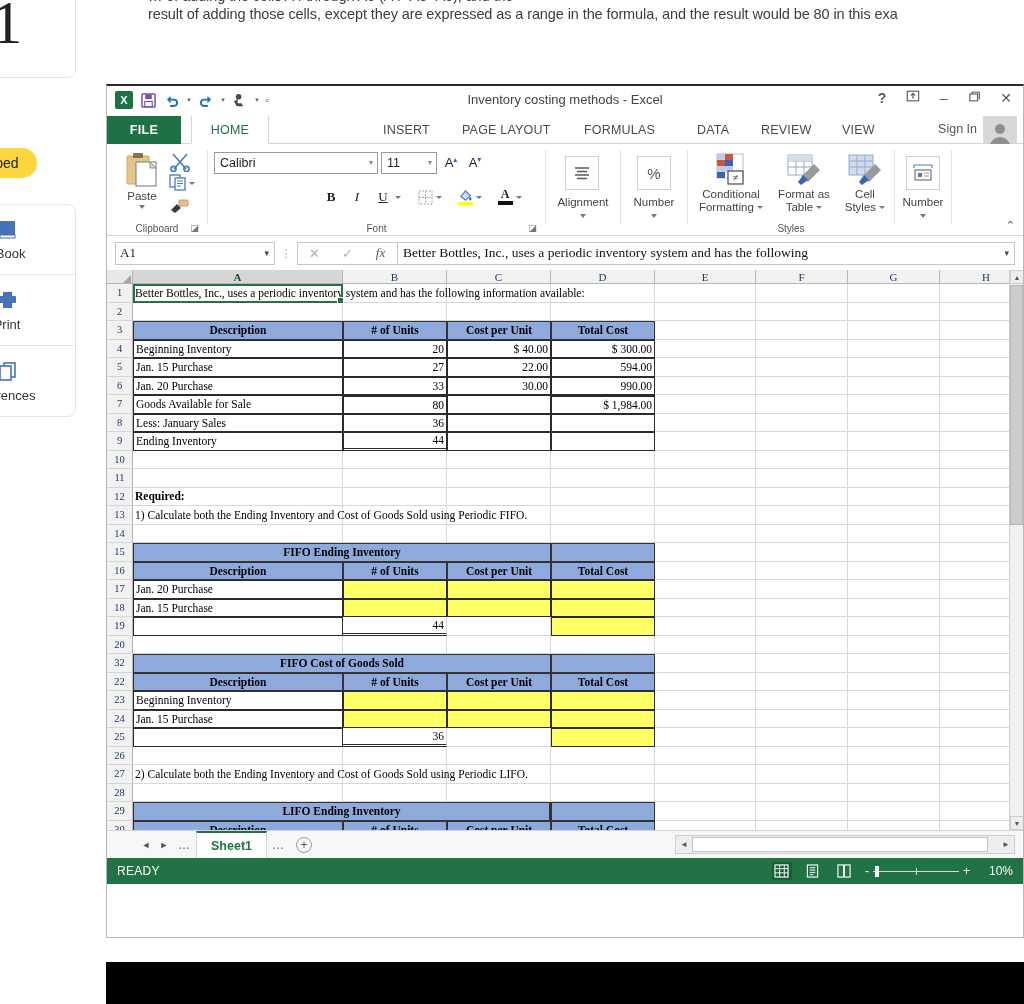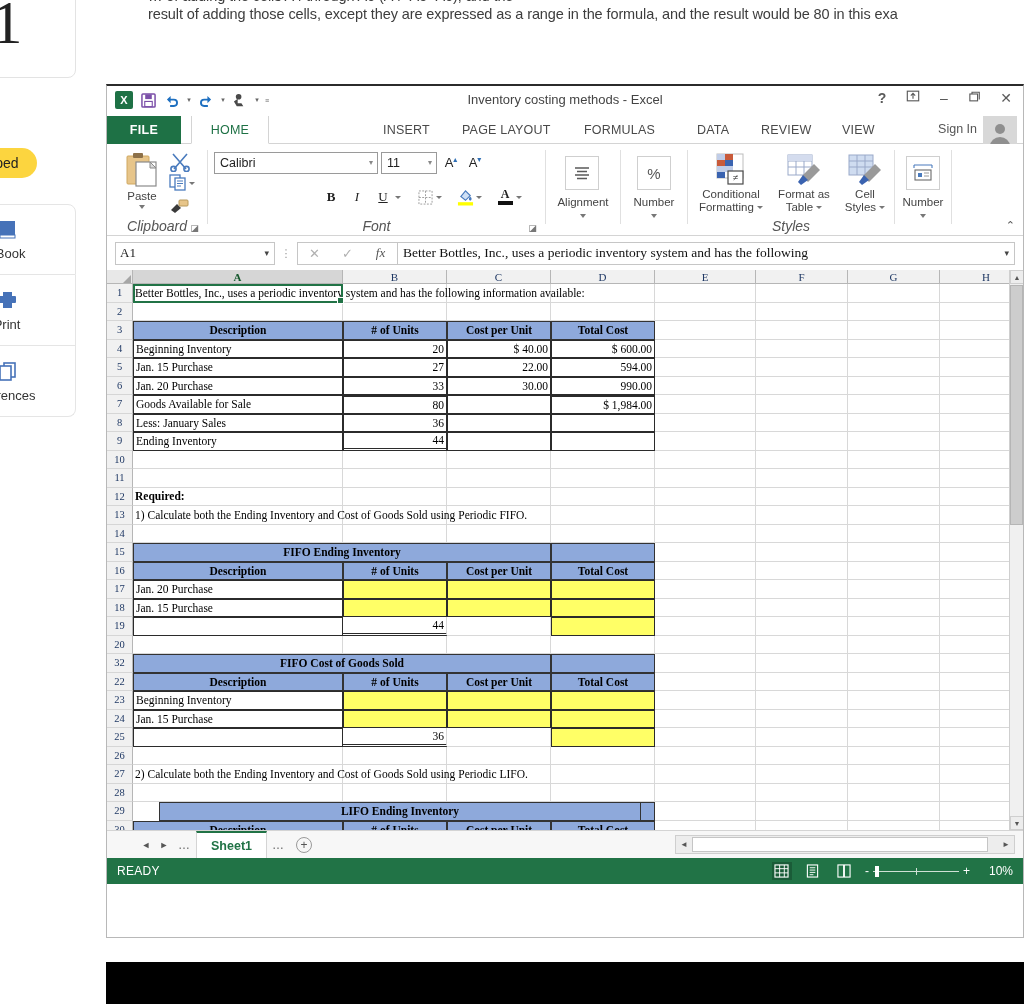--- a/index.html
+++ b/index.html
@@ -103,21 +103,21 @@
     position: absolute; right: 6px; top: 0px; width: 34px; height: 30px;
     background: #d8d8d8; display: flex; align-items: flex-end; justify-content: center;
   }
 
   
   #ribbon { position: relative; height: 92px; background: #fff; border-bottom: 1px solid #d4d4d4; }
   .rgroup { position: absolute; top: 0; height: 92px; }
   .rgroup-sep { position: absolute; top: 6px; width: 1px; height: 74px; background: #e0e0e0; }
   .glabel {
     position: absolute; bottom: 2px; width: 100%; text-align: center;
-    font-size: 14px; color: #555; font-style: italic;
+    font-size: 10px; color: #555;
   }
   .bigbtn { display: flex; flex-direction: column; align-items: center; }
   .bigbtn-label { font-size: 11.5px; color: #444; line-height: 13px; text-align: center; }
   .caret-dn { width: 0; height: 0; border-left: 3.5px solid transparent;
               border-right: 3.5px solid transparent; border-top: 4px solid #777; margin-top: 2px; }
   .minicaret { display:inline-block; width: 0; height: 0; border-left: 3px solid transparent;
               border-right: 3px solid transparent; border-top: 3.5px solid #777; vertical-align: middle; }
   .boxicon {
     width: 34px; height: 34px; border: 1px solid #cfcfcf; background: #fff;
     display: flex; align-items: center; justify-content: center;
@@ -638,21 +638,21 @@
           <div class="cell hdr" style="left: 340px; width: 104px; top: 37px;">Cost per Unit</div>
           <div class="cell hdr" style="left: 444px; width: 104px; top: 37px;">Total Cost</div>
           <div class="cell" style="left: 548px; width: 101px; top: 37px;"></div>
           <div class="cell" style="left: 649px; width: 92px; top: 37px;"></div>
           <div class="cell" style="left: 741px; width: 92px; top: 37px;"></div>
           <div class="cell" style="left: 833px; width: 93px; top: 37px;"></div>
           <div class="rowhead" style="top: 55.5px;">4</div>
           <div class="cell bx" style="left: 26px; width: 210px; top: 55.5px;">Beginning Inventory</div>
           <div class="cell bx r" style="left: 236px; width: 104px; top: 55.5px;">20</div>
           <div class="cell bx r" style="left: 340px; width: 104px; top: 55.5px;">$            40.00</div>
-          <div class="cell bx r" style="left: 444px; width: 104px; top: 55.5px;">$          600.00</div>
+          <div class="cell bx r" style="left: 444px; width: 104px; top: 55.5px;">$          300.00</div>
           <div class="cell" style="left: 548px; width: 101px; top: 55.5px;"></div>
           <div class="cell" style="left: 649px; width: 92px; top: 55.5px;"></div>
           <div class="cell" style="left: 741px; width: 92px; top: 55.5px;"></div>
           <div class="cell" style="left: 833px; width: 93px; top: 55.5px;"></div>
           <div class="rowhead" style="top: 74px;">5</div>
           <div class="cell bx" style="left: 26px; width: 210px; top: 74px;">Jan. 15 Purchase</div>
           <div class="cell bx r" style="left: 236px; width: 104px; top: 74px;">27</div>
           <div class="cell bx r" style="left: 340px; width: 104px; top: 74px;">22.00</div>
           <div class="cell bx r" style="left: 444px; width: 104px; top: 74px;">594.00</div>
           <div class="cell" style="left: 548px; width: 101px; top: 74px;"></div>
@@ -860,21 +860,21 @@
           <div class="rowhead" style="top: 499.5px;">28</div>
           <div class="cell" style="left: 26px; width: 210px; top: 499.5px;"></div>
           <div class="cell r" style="left: 236px; width: 104px; top: 499.5px;"></div>
           <div class="cell" style="left: 340px; width: 104px; top: 499.5px;"></div>
           <div class="cell" style="left: 444px; width: 104px; top: 499.5px;"></div>
           <div class="cell" style="left: 548px; width: 101px; top: 499.5px;"></div>
           <div class="cell" style="left: 649px; width: 92px; top: 499.5px;"></div>
           <div class="cell" style="left: 741px; width: 92px; top: 499.5px;"></div>
           <div class="cell" style="left: 833px; width: 93px; top: 499.5px;"></div>
           <div class="rowhead" style="top: 518px;">29</div>
-          <div class="cell hdr c" style="left: 26px; width: 482px; top: 518px; z-index: 3; margin-left: 26px;">LIFO Ending Inventory</div>
+          <div class="cell hdr c" style="left: 26px; width: 417px; top: 518px; z-index: 3;">LIFO Ending Inventory</div>
           <div class="cell hdr" style="left: 236px; width: 104px; top: 518px;"></div>
           <div class="cell hdr" style="left: 340px; width: 104px; top: 518px;"></div>
           <div class="cell hdr" style="left: 444px; width: 104px; top: 518px;"></div>
           <div class="cell" style="left: 548px; width: 101px; top: 518px;"></div>
           <div class="cell" style="left: 649px; width: 92px; top: 518px;"></div>
           <div class="cell" style="left: 741px; width: 92px; top: 518px;"></div>
           <div class="cell" style="left: 833px; width: 93px; top: 518px;"></div>
           <div class="rowhead" style="top: 536.5px;">30</div>
           <div class="cell hdr" style="left: 26px; width: 210px; top: 536.5px;">Description</div>
           <div class="cell hdr" style="left: 236px; width: 104px; top: 536.5px;"># of Units</div>

